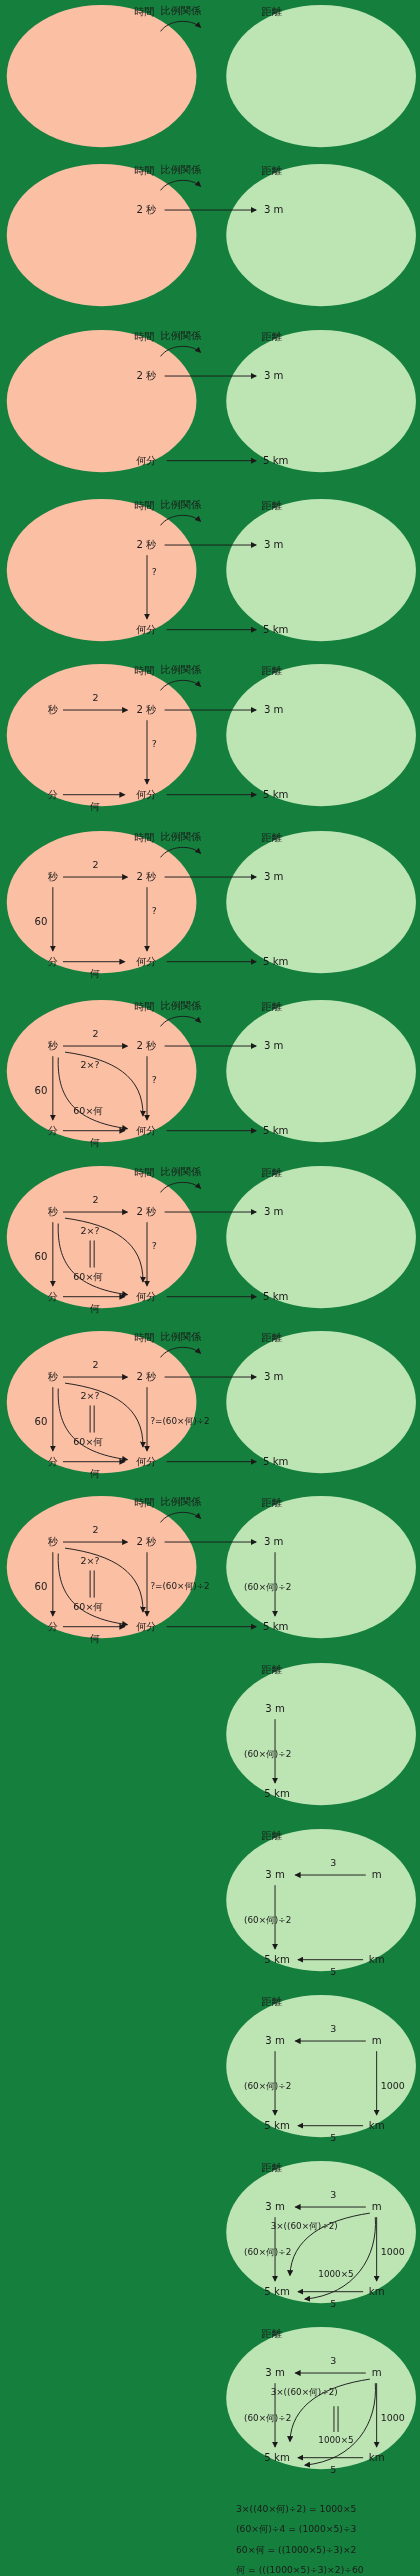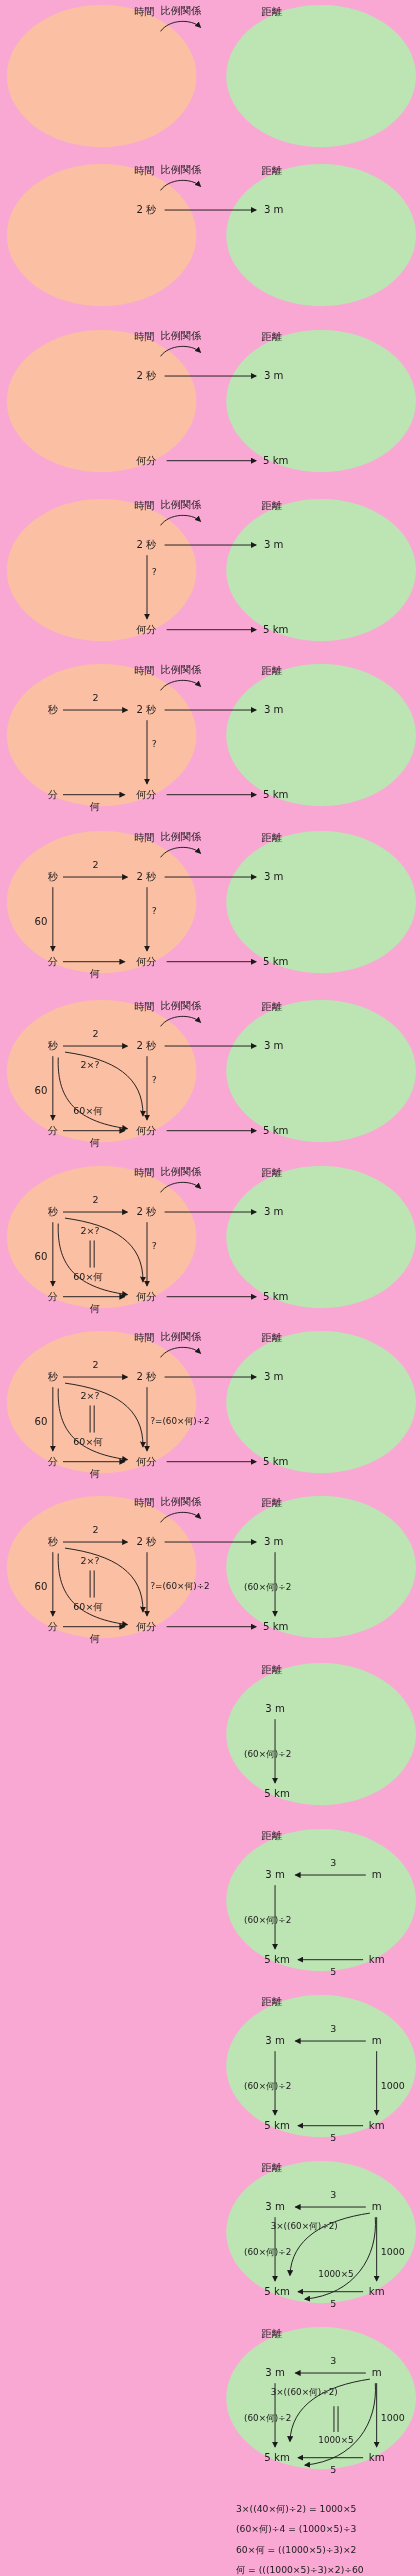--- a/index.html
+++ b/index.html
@@ -1,16 +1,16 @@
 <!DOCTYPE html>
 <html style="font-size:11px"><head>
 <meta charset="utf-8">
 <style>
   html,body{margin:0;padding:0;background:#fff;}
-  .canvas{position:relative;width:420px;height:2576px;background:#f9a8d4;overflow:hidden;
+  .canvas{position:relative;width:420px;height:2576px;background:#15803d;overflow:hidden;
           font-family:"DejaVu Sans",sans-serif;}
   svg.row{position:absolute;left:0;width:420px;height:163px;display:block;}
   .pink{fill:#fbbfa4;}
   .green{fill:#bde5b4;}
   .ln{stroke:#1a1a1a;stroke-width:1.4;fill:none;}
   .tx{font-family:"DejaVu Sans",sans-serif;font-size:15px;fill:#1a1a1a;}
   .tm{text-anchor:middle;}
   .te{text-anchor:end;}
   .sm{font-size:13px;}
   .s14{font-size:14px;}

